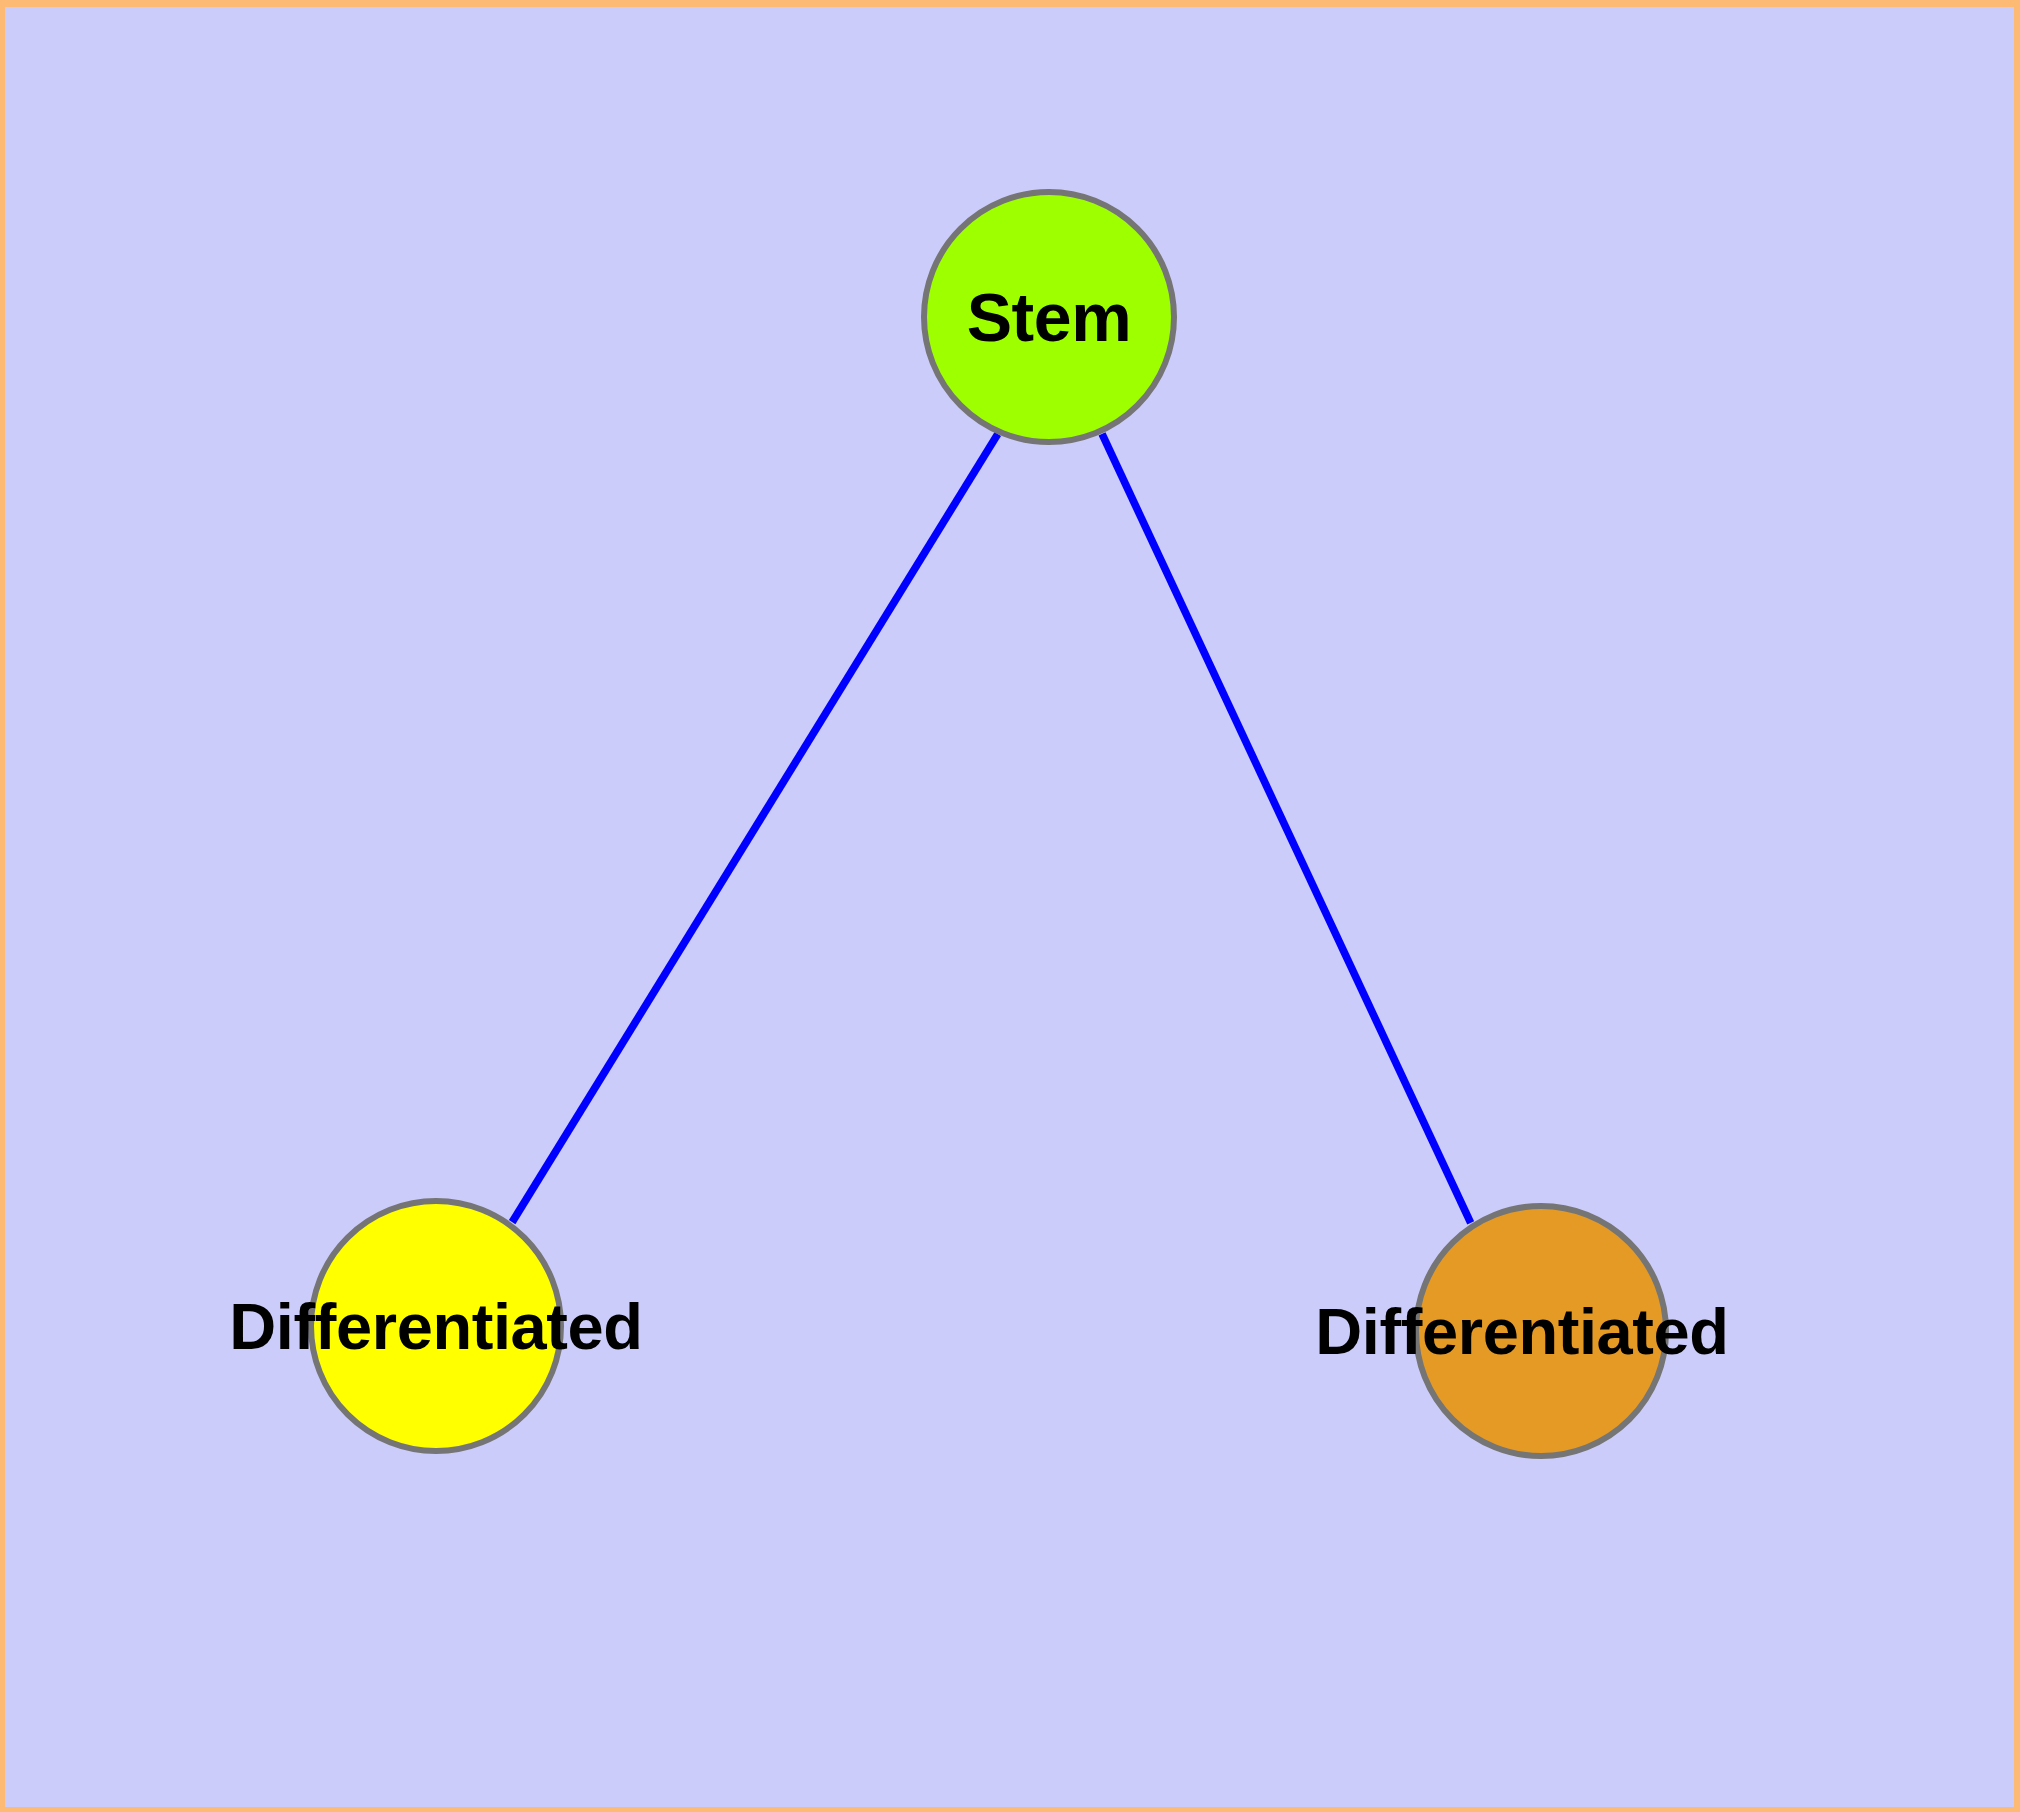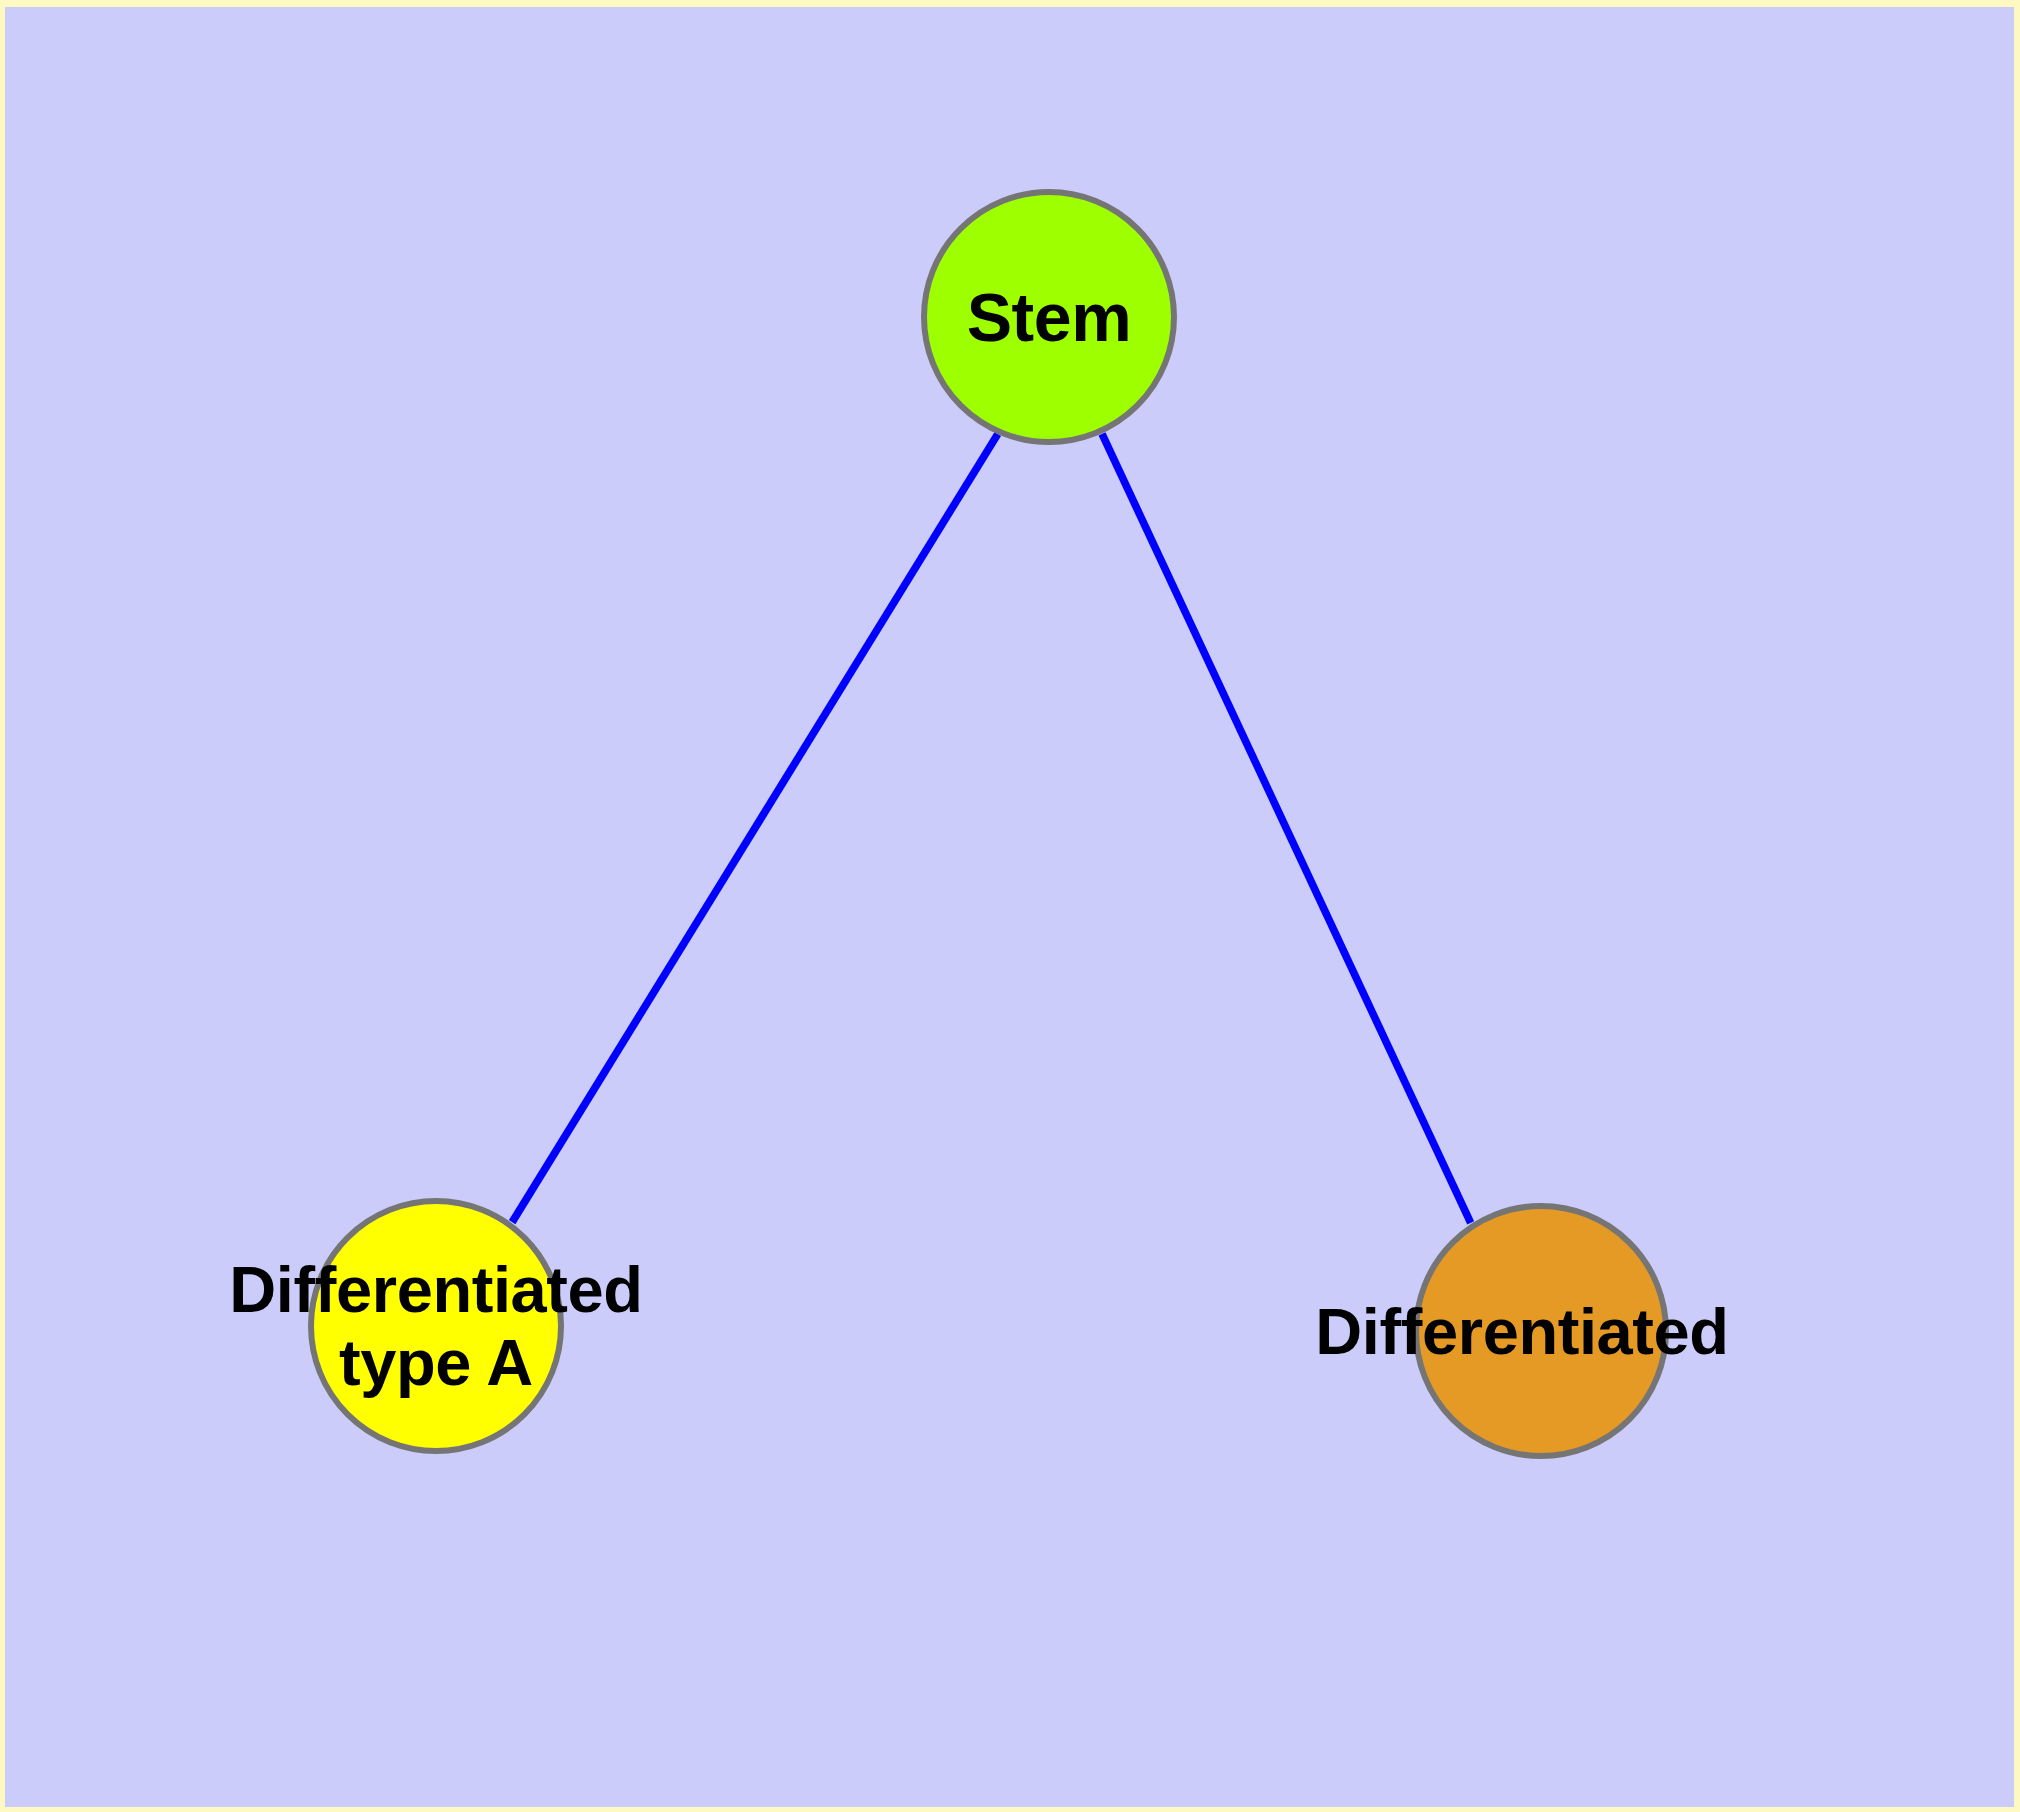--- a/index.html
+++ b/index.html
@@ -10,21 +10,21 @@
   body {
     width: 2021px;
     height: 1812px;
     overflow: hidden;
     font-family: "Liberation Sans", sans-serif;
   }
   #graph-canvas {
     position: relative;
     width: 2021px;
     height: 1812px;
-    background: #fef9c3;
+    background: #fdba74;
   }
   #graph-bg {
     position: absolute;
     left: 5.1px;
     top: 6.8px;
     width: 2009px;
     height: 1800px;
     background: #ccccfa;
   }
   #edge-layer {
@@ -105,21 +105,20 @@
   <div class="node" id="node-stem"></div>
   <div class="node" id="node-type-a"></div>
   <div class="node" id="node-type-b"></div>
 
   <div class="node-label" id="label-stem">
     <span class="label-line">Stem</span>
   </div>
 
   <div class="node-label" id="label-type-a">
     <span class="label-line">Differentiated</span>
-    <span class="label-line">type A</span>
   </div>
 
   <div class="node-label" id="label-type-b">
     <span class="label-line">Differentiated</span>
   </div>
 
 </div>
 
 
 </body></html>

